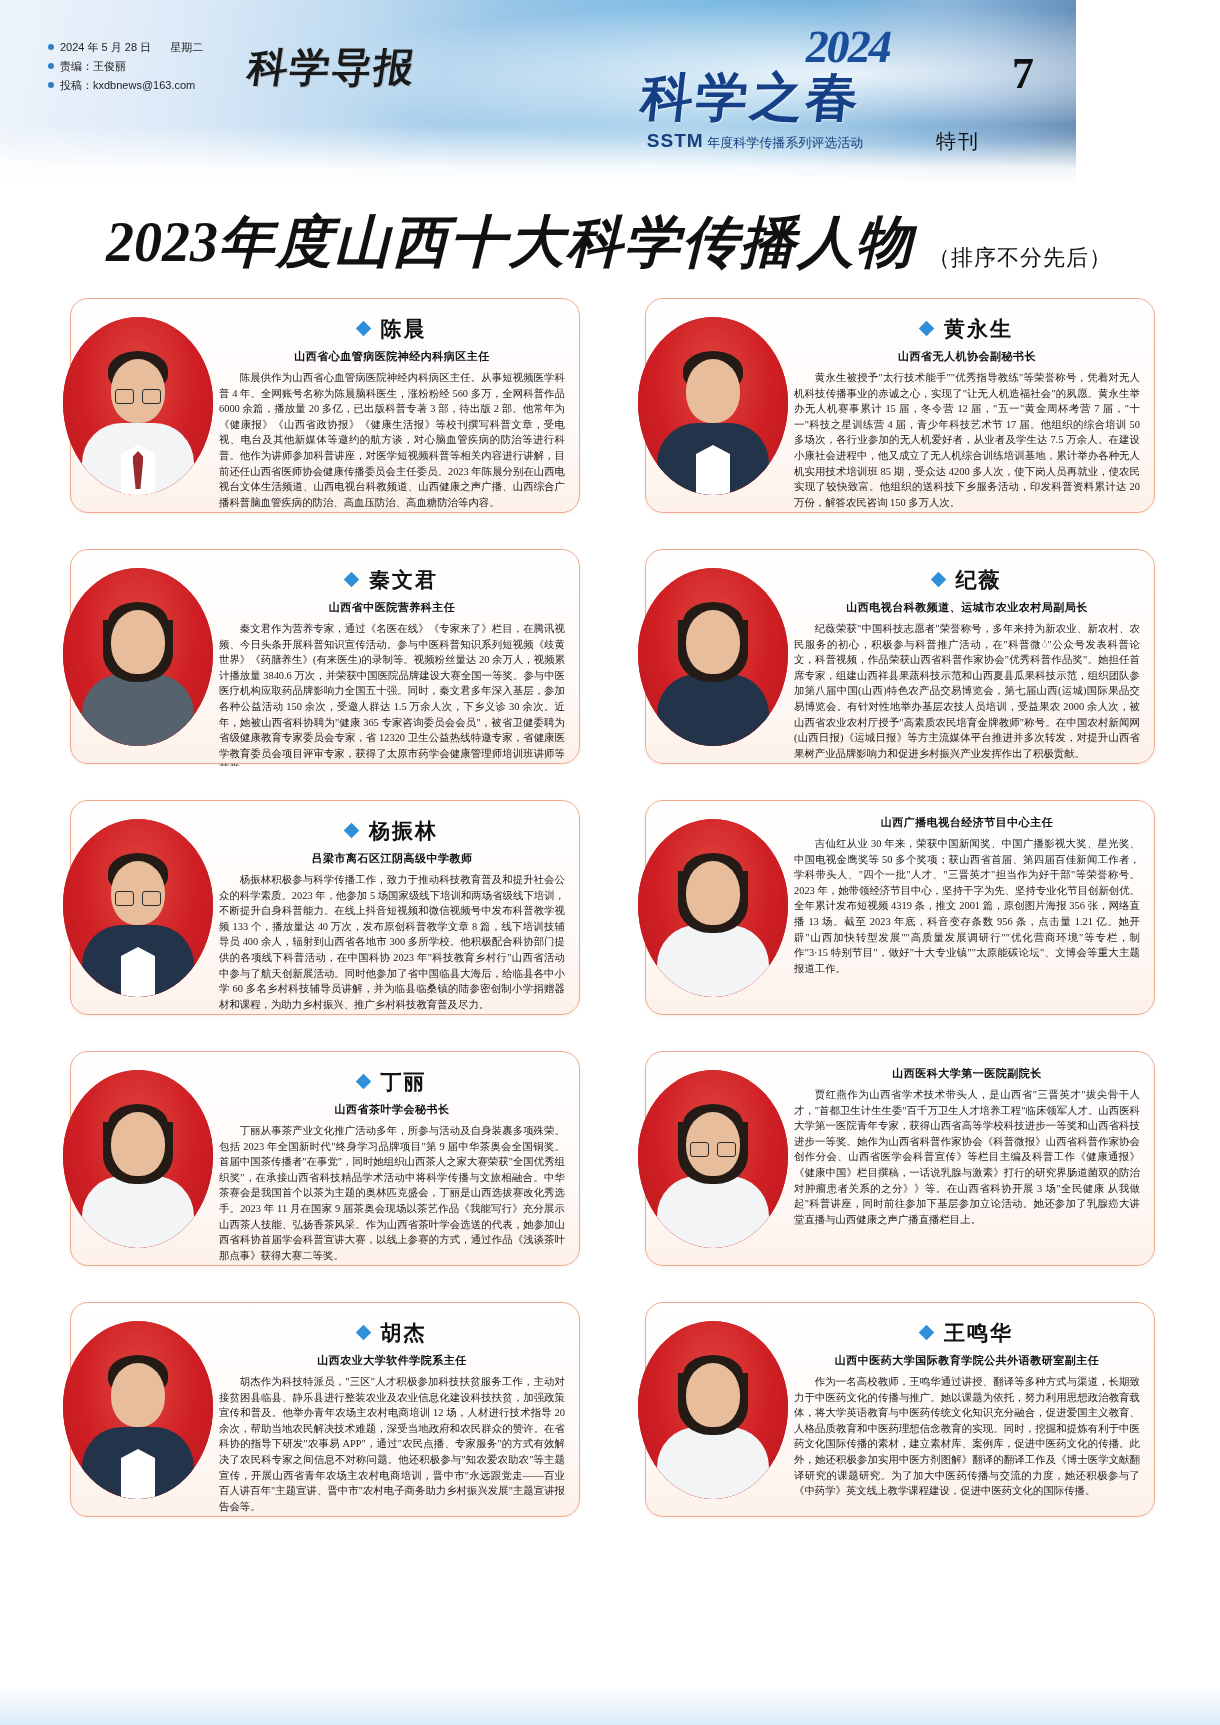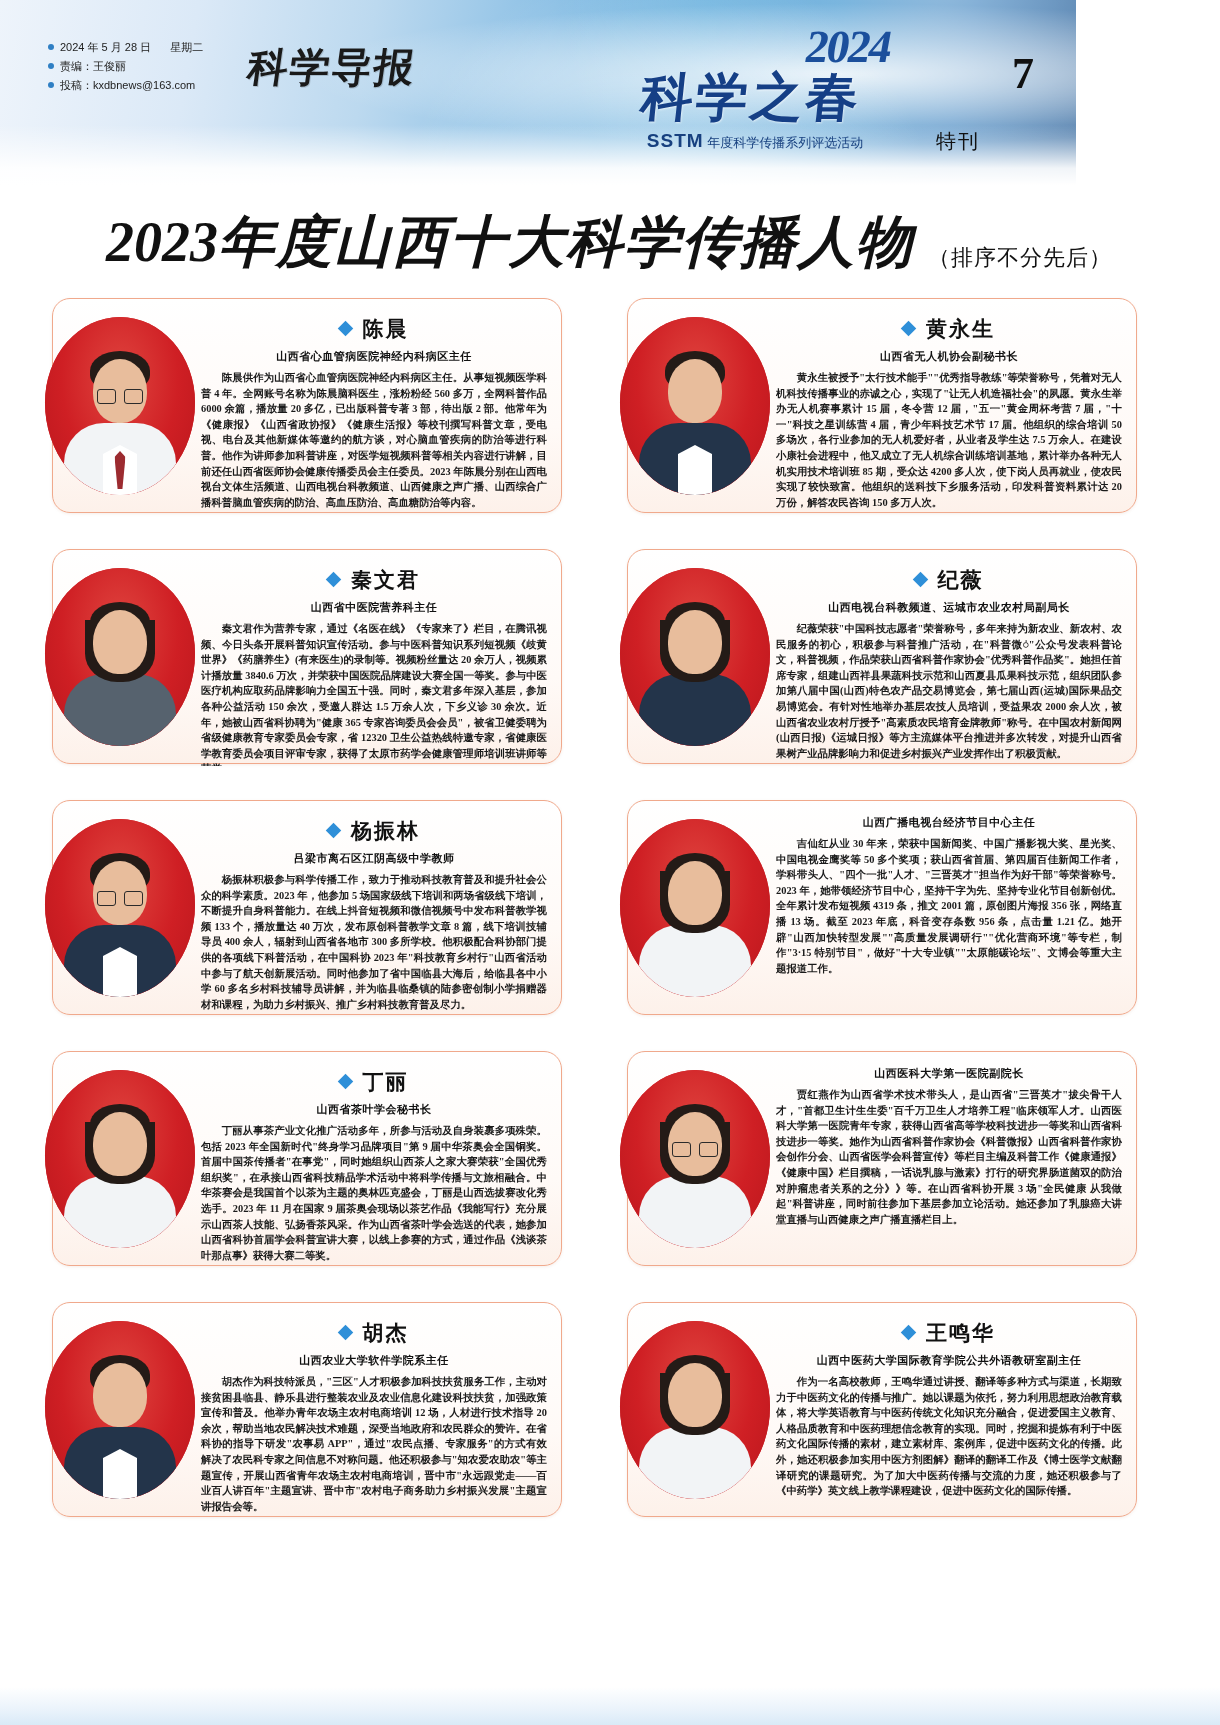--- a/index.html
+++ b/index.html
@@ -93,21 +93,21 @@
     font-style:italic;
   }
   .headline .yr{font-style:italic;letter-spacing:0px;}
   .headline-note{
     display:inline-block;vertical-align:bottom;
     font-size:22px;letter-spacing:1px;color:#111;padding-bottom:8px;margin-left:10px;
     font-style:normal;
   }
   
   .grid{
-    position:absolute;left:52px;top:298px;width:1085px;
+    position:absolute;left:70px;top:298px;width:1085px;
     display:grid;grid-template-columns:510px 510px;
     column-gap:65px;row-gap:36px;
   }
   .card{
     position:relative;
     height:215px;
     border:1px solid #f0a98c;
     border-radius:18px;
     background:linear-gradient(180deg,#ffffff 0%,#fffaf7 60%,#fdf1ea 100%);
     box-shadow:0 1px 3px rgba(180,120,90,.12);
@@ -183,21 +183,21 @@
   }
   .card-role{
     font-family:"Liberation Sans", sans-serif;
     font-size:11px;font-weight:bold;color:#111;letter-spacing:.5px;
     text-align:center;margin-bottom:6px;
   }
   .card-bio{
     font-family:"Liberation Serif", serif;
     font-size:10.4px;line-height:15.6px;color:#1a1a1a;
     text-align:justify;text-indent:2em;
-    max-height:145px;overflow:hidden;font-weight:bold;
+    max-height:145px;overflow:hidden;
   }
   .page-bottom{
     position:absolute;left:0;bottom:0;width:1220px;height:38px;
     background:linear-gradient(180deg,#ffffff 0%,#eaf3fb 60%,#d9eaf7 100%);
   }
 </style>
 </head>
 <body>
 
 <div class="masthead">

